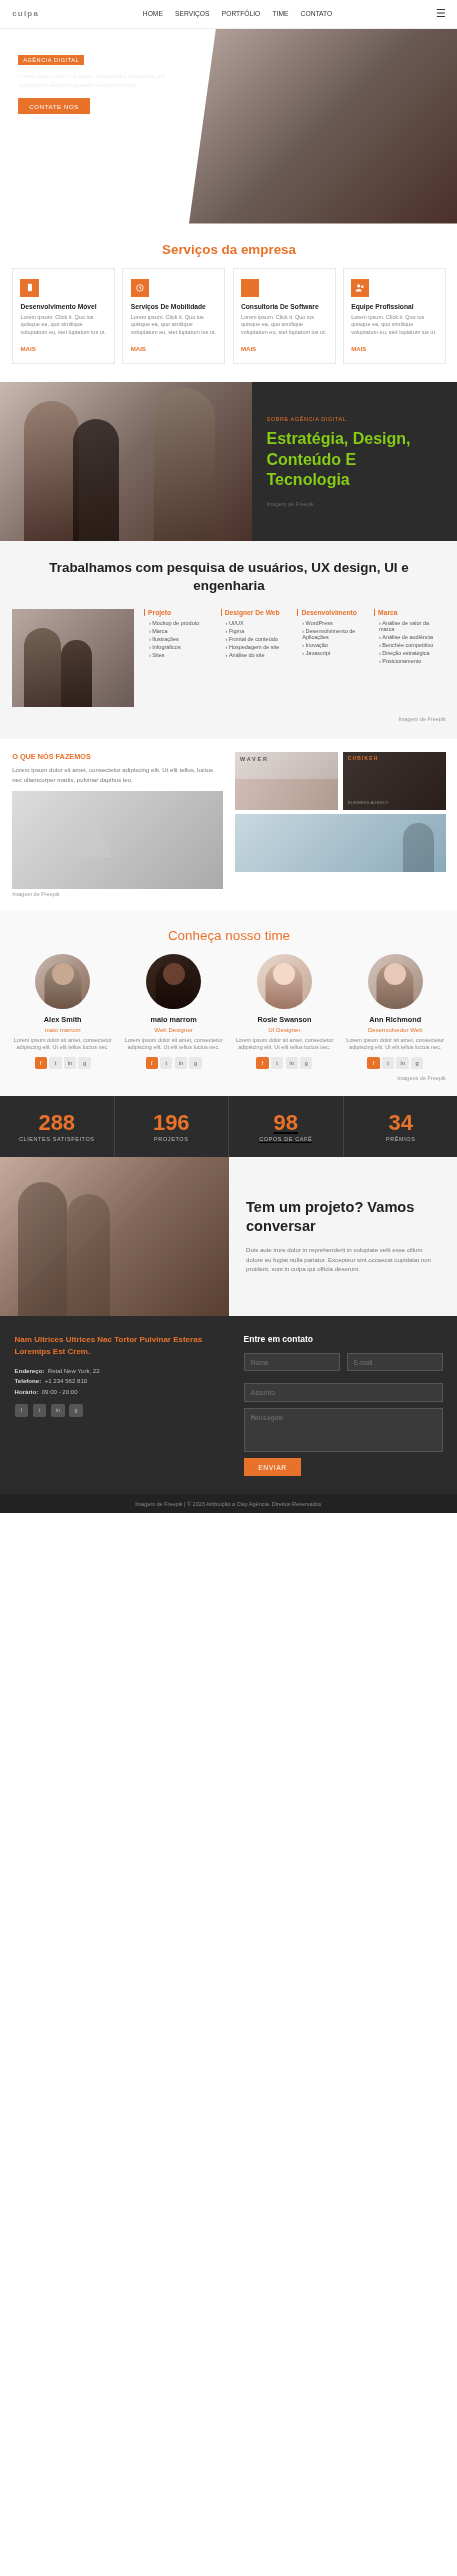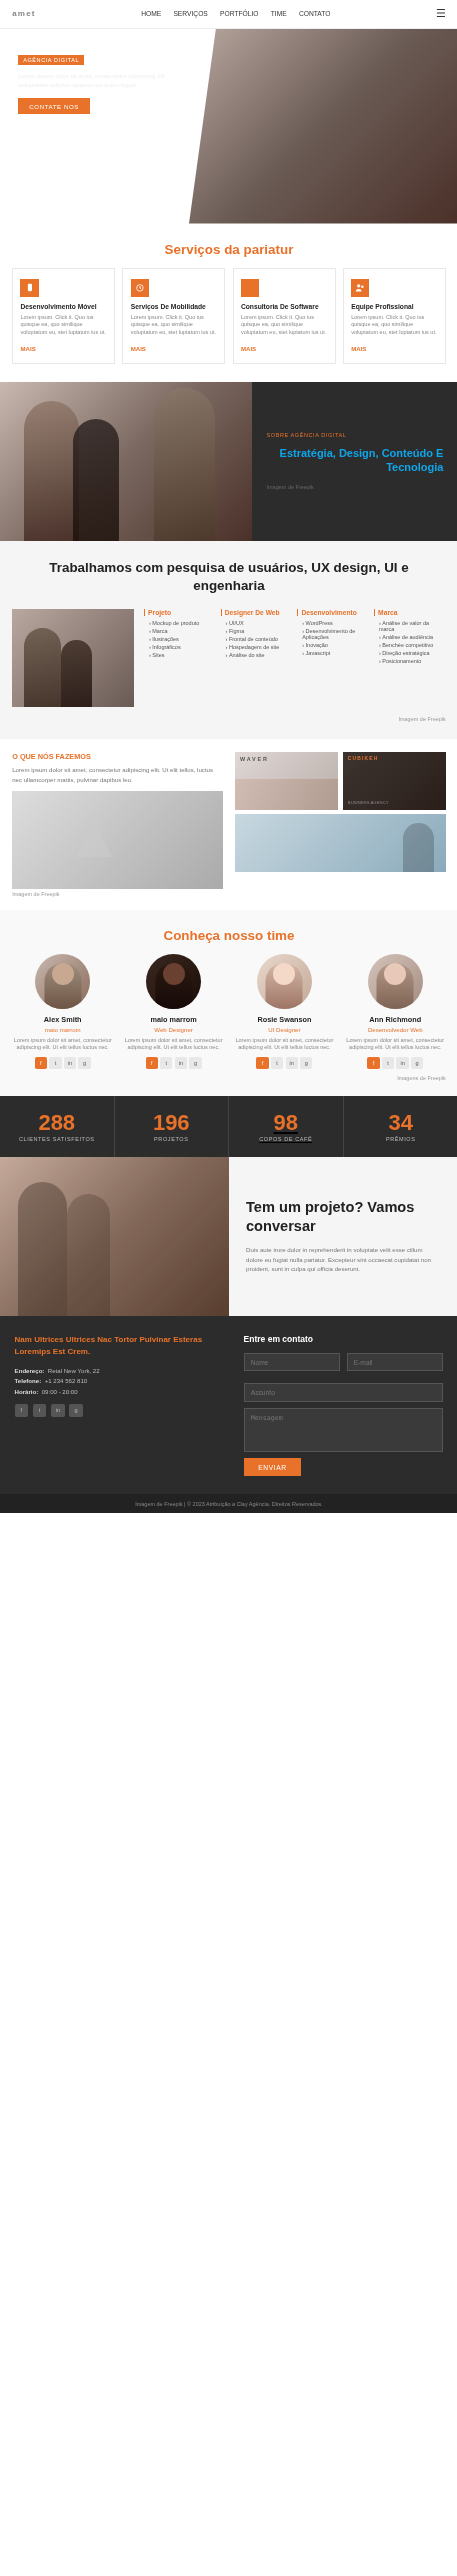--- a/index.html
+++ b/index.html
@@ -19,21 +19,21 @@
     .hero-people {
       position: absolute; right: 0; top: 0; width: 269px; height: 195px;
       background: linear-gradient(135deg, #b8a8a0 0%, #6a5a54 50%, #4a3028 100%);
       clip-path: polygon(10% 0%, 100% 0%, 100% 100%, 0% 100%);
     }
   </style>
 </head>
 <body>
 
 <nav>
-  <span style="font-size:8px; font-weight:bold; color:#888; letter-spacing:1.2px;">amet</span>
+  <span style="font-size:8px; font-weight:bold; color:#888; letter-spacing:1.2px;">culpa</span>
   <div style="display:flex; gap:12.2px;">
     <a href="#" style="font-size:6.7px; color:#333; text-decoration:none;">HOME</a>
     <a href="#" style="font-size:6.7px; color:#333; text-decoration:none;">SERVIÇOS</a>
     <a href="#" style="font-size:6.7px; color:#333; text-decoration:none;">PORTFÓLIO</a>
     <a href="#" style="font-size:6.7px; color:#333; text-decoration:none;">TIME</a>
     <a href="#" style="font-size:6.7px; color:#333; text-decoration:none;">CONTATO</a>
   </div>
   <span style="font-size:11px; cursor:pointer; color:#333;">☰</span>
 </nav>
 
@@ -41,21 +41,21 @@
   <div class="hero-people"></div>
   <div class="hero-content">
     <span style="background:#e8722a; color:#fff; font-size:5.5px; padding:1.8px 4.9px; display:inline-block; margin-bottom:6.1px; letter-spacing:0.6px;">AGÊNCIA DIGITAL</span>
     <p style="font-size:6.1px; color:#eee; margin-bottom:8.5px; line-height:1.5;">Lorem ipsum dolor sit amet, consectetur adipiscing elit voluptatem-adipisci-quaerat-ea-quem-fugiat.</p>
     <button style="background:#e8722a; color:#fff; border:none; padding:4.9px 11px; font-size:6.1px; cursor:pointer; text-transform:uppercase; letter-spacing:0.6px;">CONTATE NOS</button>
   </div>
   <span style="position:absolute; bottom:3.7px; left:18.3px; font-size:5.5px; color:rgba(255,255,255,0.6);">Imagem de Freepik</span>
 </section>
 
 <section style="background:#fff; padding-bottom:12.2px;">
-  <h2 style="text-align:center; font-size:13.4px; font-weight:bold; color:#e8722a; padding:18.3px 0 11px;">Serviços da pariatur</h2>
+  <h2 style="text-align:center; font-size:13.4px; font-weight:bold; color:#e8722a; padding:18.3px 0 11px;">Serviços da empresa</h2>
   <div style="display:grid; grid-template-columns:repeat(4,1fr); gap:7.3px; padding:0 12.2px 6.1px;">
 
     <div style="border:0.6px solid #e8e8e8; padding:9.8px 7.3px;">
       <div style="width:18.3px;height:18.3px;background:#e8722a;display:flex;align-items:center;justify-content:center;margin-bottom:6.1px;">
         <svg width="9.8" height="9.8" viewBox="0 0 24 24" fill="white">
             <rect x="7" y="2" width="10" height="18" rx="2"></rect>
           </svg>
       </div>
       <div style="font-size:6.7px;font-weight:bold;color:#222;margin-bottom:3.7px;">Desenvolvimento Móvel</div>
       <div style="font-size:5.5px;color:#888;line-height:1.4;margin-bottom:4.9px;">Lorem ipsum. Click it. Quo ius quisque ea, quo similique voluptatum eu, stet luptatum ius ut.</div>
@@ -102,21 +102,21 @@
 
 <section style="display:flex; min-height:159px;">
   <div style="width:55%; background:linear-gradient(135deg,#c8b8b0 0%,#7a6860 50%,#4a3028 100%); position:relative; overflow:hidden;">
 
     <div style="position:absolute;bottom:0;left:24.4px;width:55px;height:140px;background:linear-gradient(180deg,#8a7060 0%,#3a2018 100%);border-radius:27.5px 27.5px 0 0;opacity:0.7;"></div>
     <div style="position:absolute;bottom:0;left:73px;width:46px;height:122px;background:linear-gradient(180deg,#2a2020 0%,#1a0e08 100%);border-radius:23px 23px 0 0;opacity:0.8;"></div>
     <div style="position:absolute;bottom:0;right:37px;width:61px;height:153px;background:linear-gradient(180deg,#8a7868 0%,#4a3828 100%);border-radius:30.5px 30.5px 0 0;opacity:0.6;"></div>
   </div>
   <div style="width:45%;background:#2c2c2c;padding:18.3px 14.6px;display:flex;flex-direction:column;justify-content:center;">
     <div style="font-size:5.5px;color:#e8722a;text-transform:uppercase;letter-spacing:0.6px;margin-bottom:7.3px;">SOBRE AGÊNCIA DIGITAL</div>
-    <h2 style="font-size:11px;font-weight:bold;color:#0ea5e9;line-height:1.3;text-align:right;">Estratégia, Design, Conteúdo E Tecnologia</h2>
+    <h2 style="font-size:16px;font-weight:bold;color:#84cc16;line-height:1.3;">Estratégia, Design, Conteúdo E Tecnologia</h2>
     <div style="font-size:5.5px;color:#666;margin-top:9.8px;">Imagem de Freepik</div>
   </div>
 </section>
 
 <section style="background:#f5f5f5; padding:18.3px 12.2px 12.2px;">
   <h2 style="text-align:center;font-size:13.4px;font-weight:bold;color:#222;line-height:1.3;margin-bottom:14.6px;">Trabalhamos com pesquisa de usuários, UX design, UI e engenharia</h2>
 
   <div style="display:flex; gap:9.8px; margin-bottom:9.8px;">
 
     <div style="width:122px; height:98px; flex-shrink:0; background:linear-gradient(135deg,#b8a8a0 0%,#6a5a54 100%); position:relative;">
@@ -190,21 +190,21 @@
         <div style="position:absolute;bottom:4.9px;left:4.9px;font-size:4.3px;color:#888;">BUSINESS AGENCY</div>
       </div>
       <div style="height:58px;background:linear-gradient(135deg,#c8d8e0 0%,#8aaabb 100%);position:relative;overflow:hidden;grid-column:1/-1;">
         <div style="position:absolute;bottom:0;right:12.2px;width:30.5px;height:49px;background:rgba(0,0,0,0.2);border-radius:15.3px 15.3px 0 0;"></div>
       </div>
     </div>
   </div>
 </section>
 
 <section style="background:#f9f9f9;padding:6.1px 12.2px 14.6px;">
-  <h2 style="text-align:center;font-size:13.4px;font-weight:bold;color:#e8722a;padding:12.2px 0 11px;">Conheça nosso time</h2>
+  <h2 style="text-align:center;font-size:13.4px;font-weight:normal;color:#e8722a;padding:12.2px 0 11px;">Conheça nosso time</h2>
   <div style="display:grid;grid-template-columns:repeat(4,1fr);gap:9.8px;">
 
     <div style="text-align:center;">
       <div style="width:55px;height:55px;border-radius:50%;margin:0 auto 6.1px;background:linear-gradient(135deg,#c8b8b0 0%,#8a6a58 100%);overflow:hidden;position:relative;">
         <div style="position:absolute;bottom:-3.1px;left:50%;transform:translateX(-50%);width:37px;height:49px;background:linear-gradient(180deg,#a09080 0%,#6a5040 100%);border-radius:18.3px 18.3px 0 0;"></div>
         <div style="position:absolute;top:9.2px;left:50%;transform:translateX(-50%);width:22px;height:22px;background:#c8a890;border-radius:50%;"></div>
       </div>
       <div style="font-size:7.3px;font-weight:bold;color:#222;margin-bottom:1.8px;">Alex Smith</div>
       <div style="font-size:6.1px;color:#e8722a;margin-bottom:3.7px;">maio marrom</div>
       <p style="font-size:5.5px;color:#888;line-height:1.4;margin-bottom:4.9px;">Lorem ipsum dolor sit amet, consectetur adipiscing elit. Ut elit tellus luctus nec.</p>

